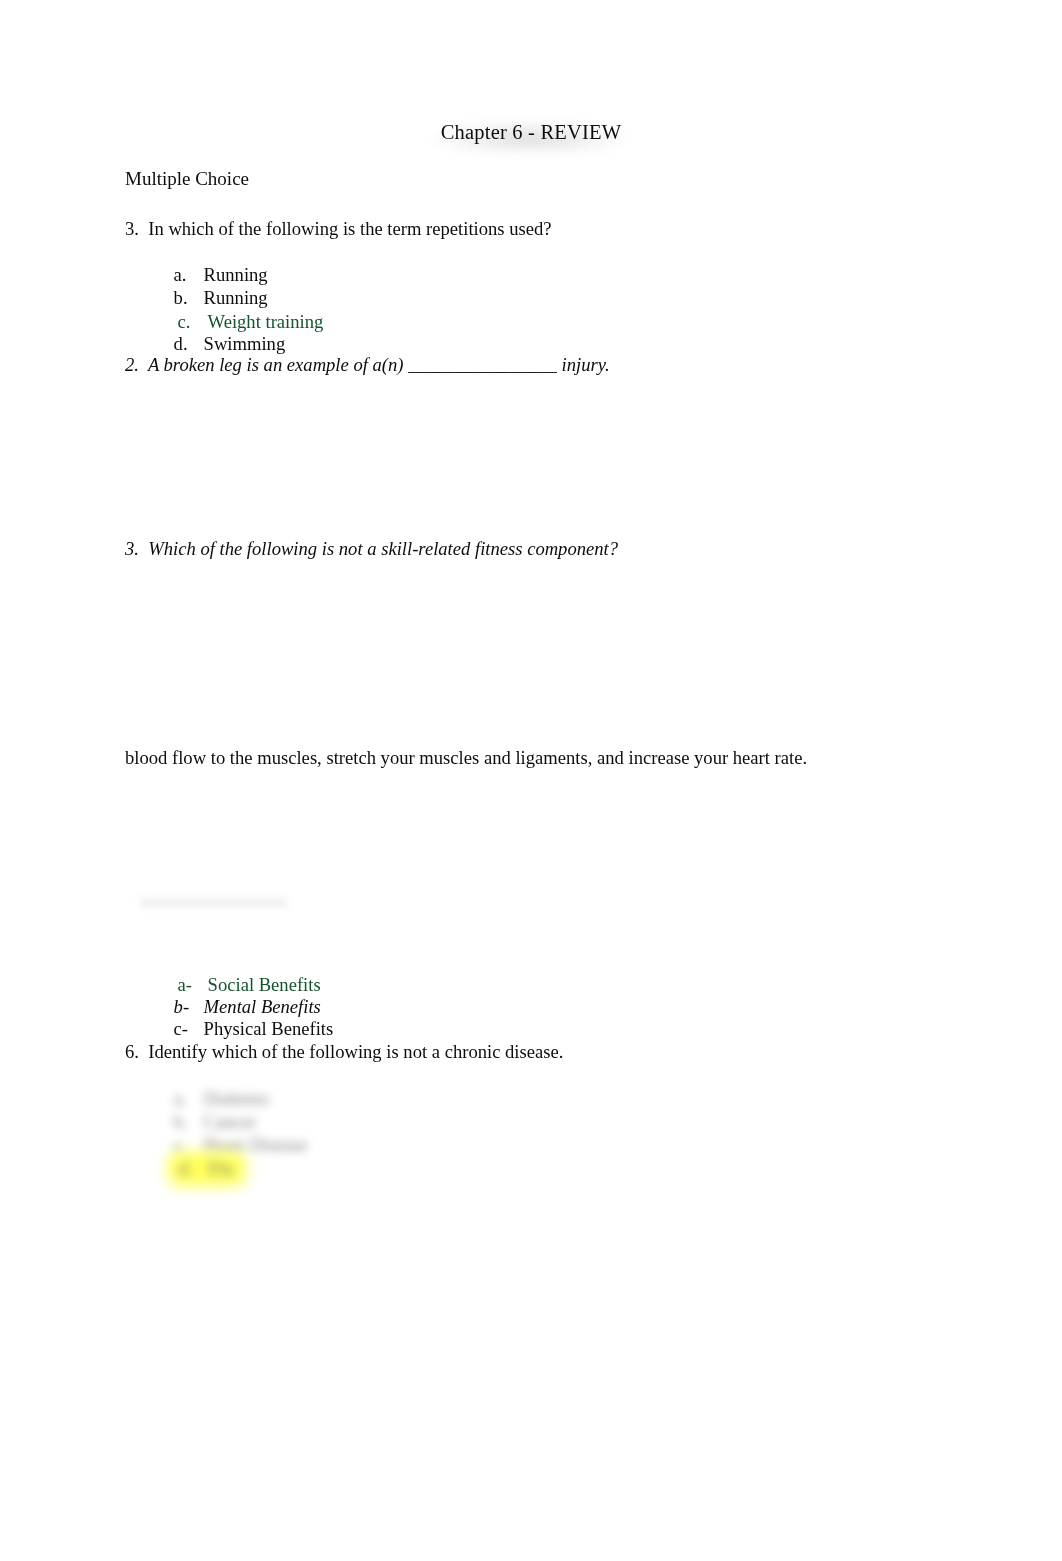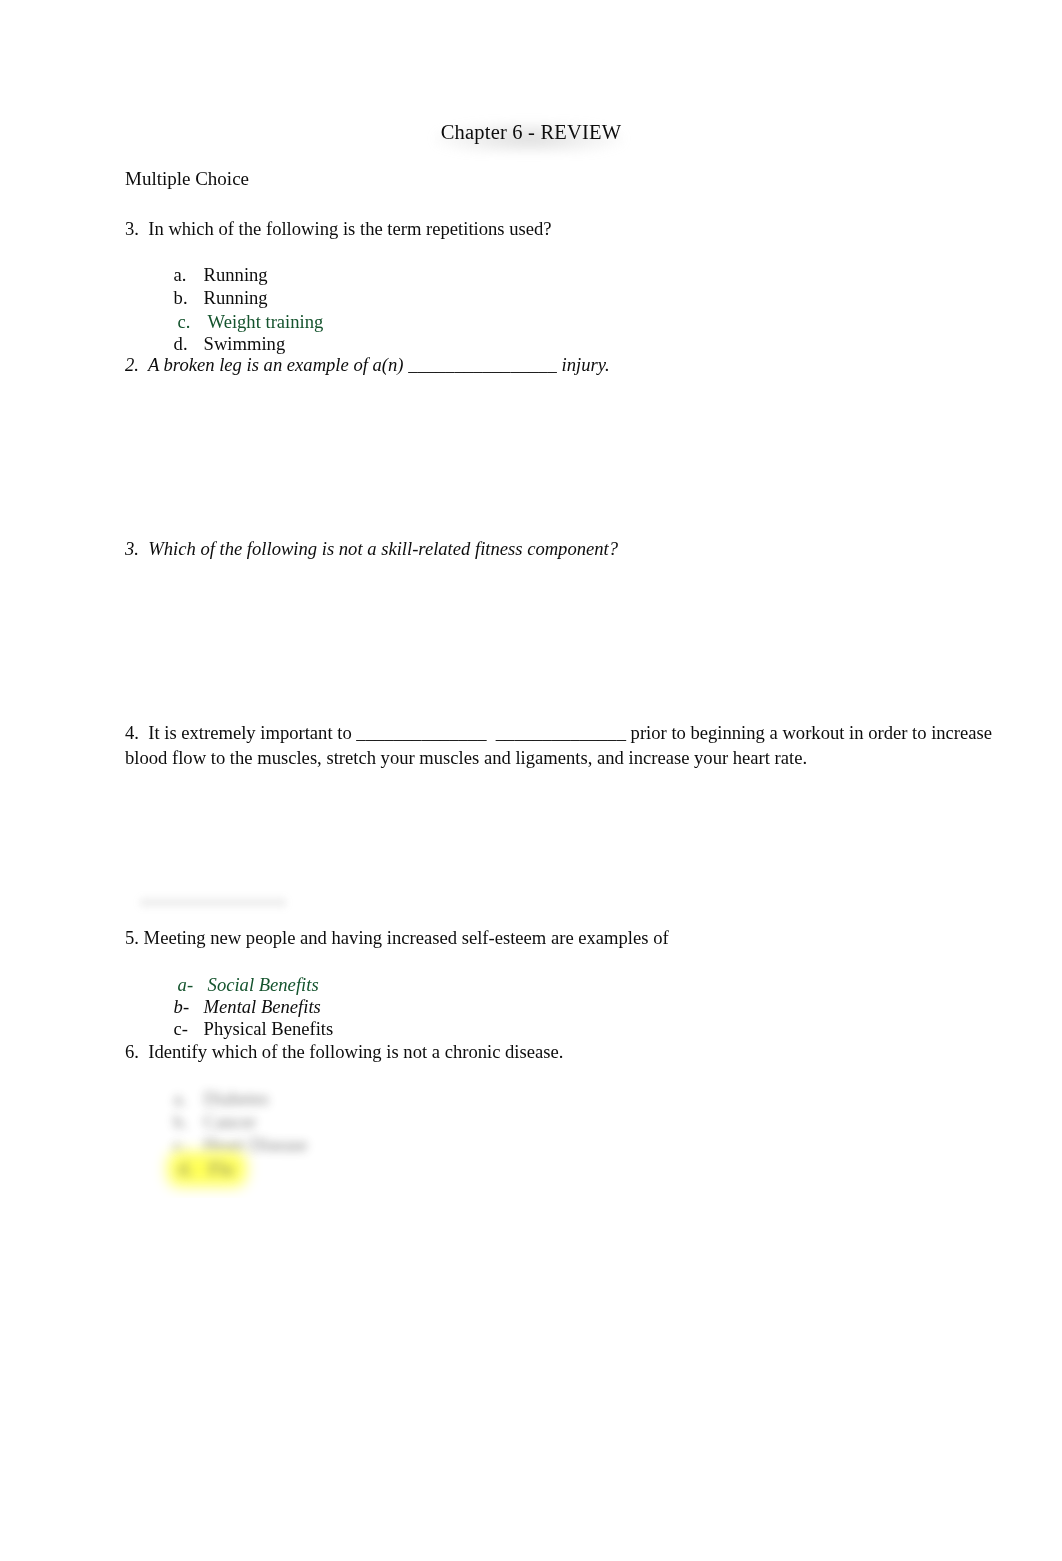--- a/index.html
+++ b/index.html
@@ -181,28 +181,26 @@
   </div>
 
   <div class="opt" style="left:155px; top:308px;">
     <span class="mark">d.</span><span>Swimming</span>
   </div>
 
   <div class="abs q-stem" style="top:352px;font-style:italic;">2.  A broken leg is an example of a(n) ________________ injury.</div>
 
   <div class="abs q-stem" style="top:536px;font-style:italic;">3.  Which of the following is not a skill-related fitness component?</div>
 
-  <div class="abs q-stem" style="top:720px;">4.  It is extremely important to ______________  ______________ prior to beginning a workout in order to increase</div>
   <div class="abs q-stem" style="top:745px;">blood flow to the muscles, stretch your muscles and ligaments, and increase your heart rate.</div>
 
   <div class="smudge-gray"></div>
 
-  <div class="abs q-stem" style="top:925px;">5. Meeting new people and having increased self-esteem are examples of</div>
-
-  <div class="opt" style="left:155px; top:948px;font-style:italic;">
+
+  <div class="opt" style="left:155px; top:948px;">
     <span class="hl"><span class="mark">a-</span><span>Social Benefits</span></span>
   </div>
 
   <div class="opt" style="left:155px; top:971px;font-style:italic;">
     <span class="mark">b-</span><span>Mental Benefits</span>
   </div>
 
   <div class="opt" style="left:155px; top:993px;">
     <span class="mark">c-</span><span>Physical Benefits</span>
   </div>

